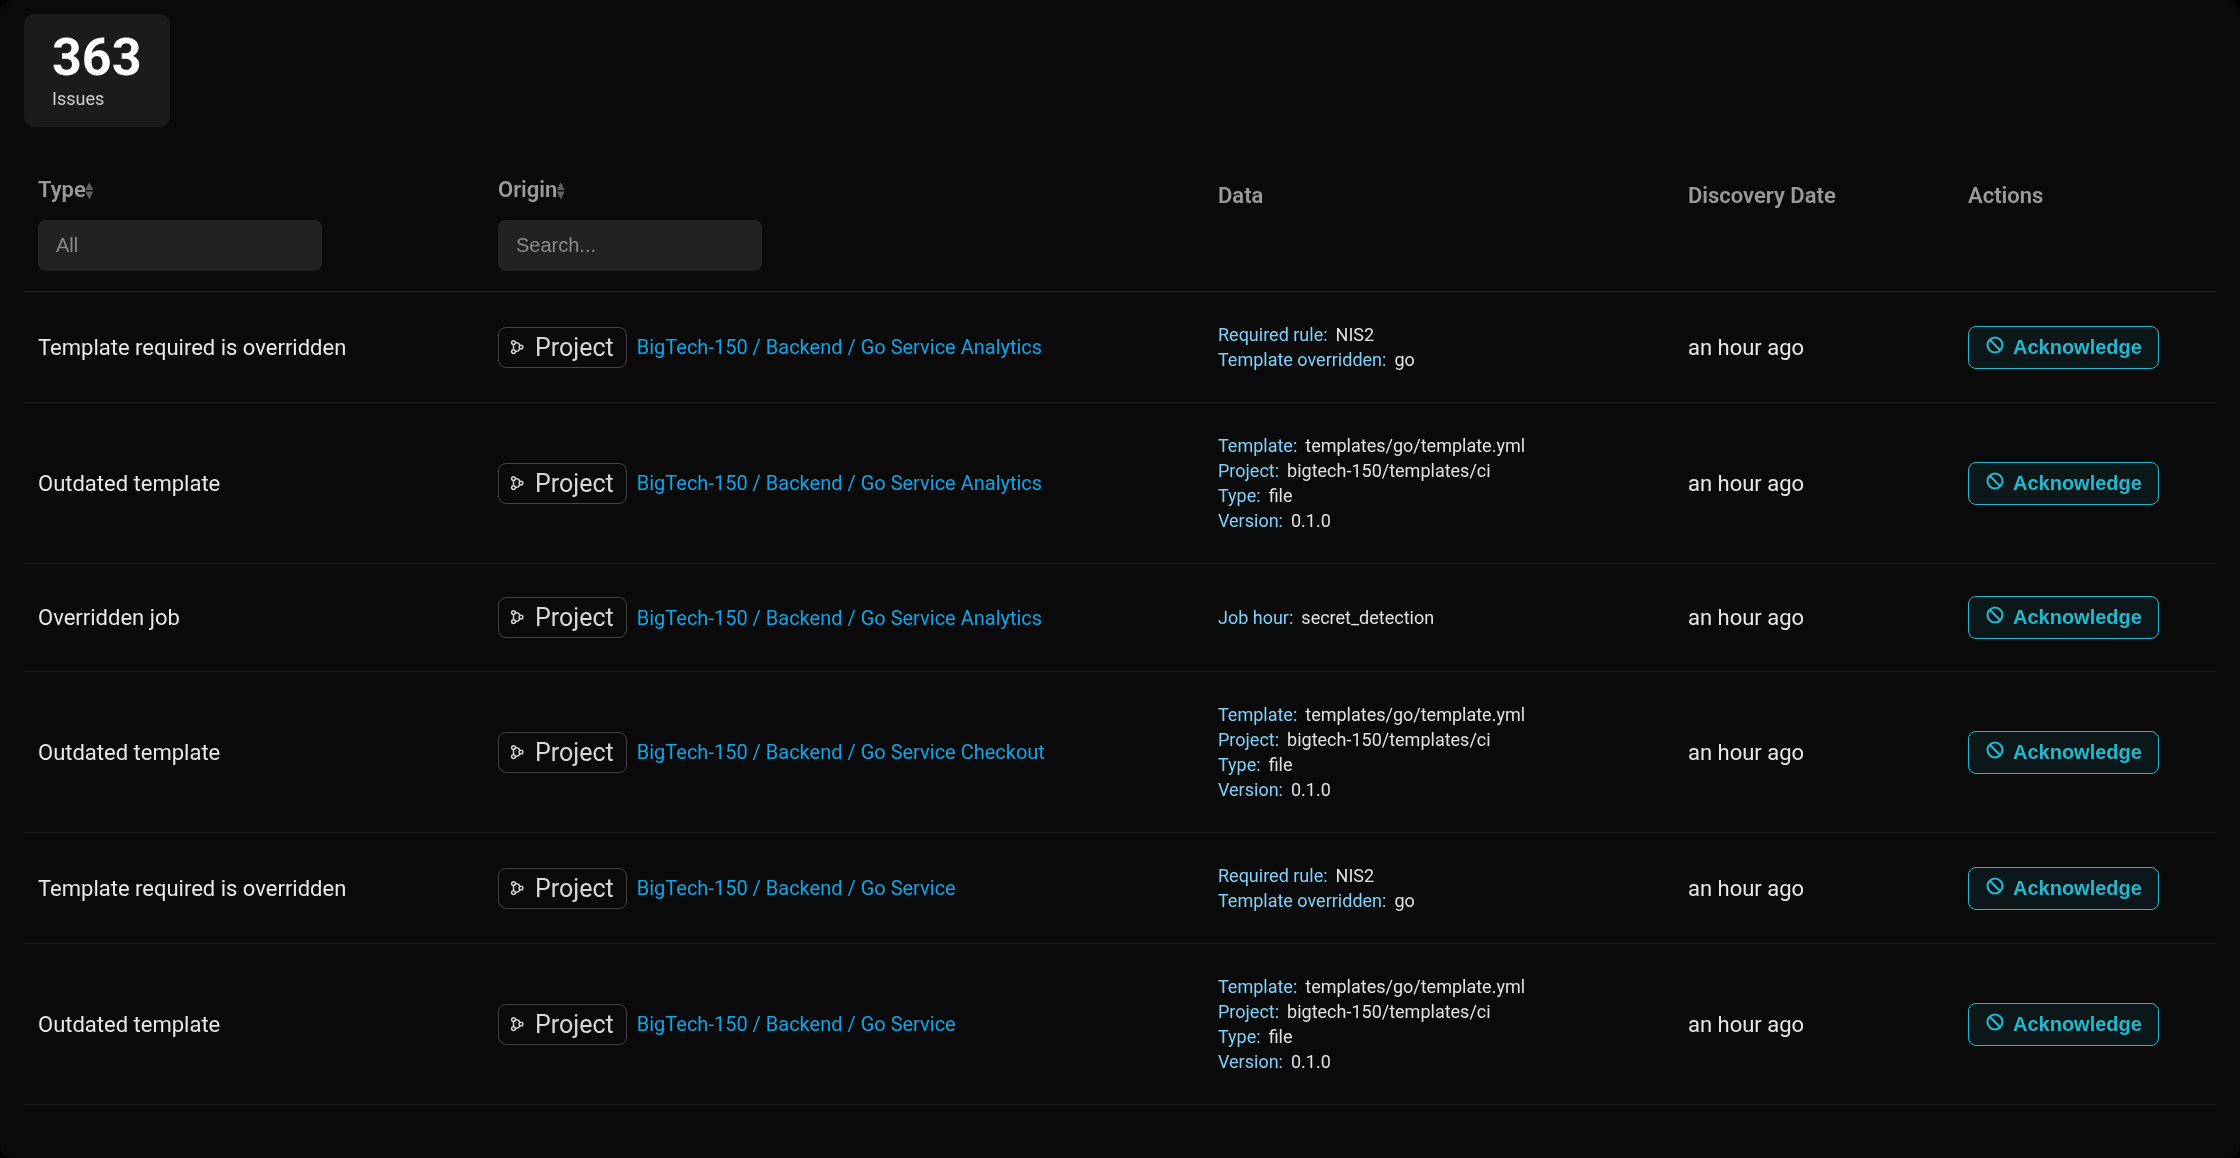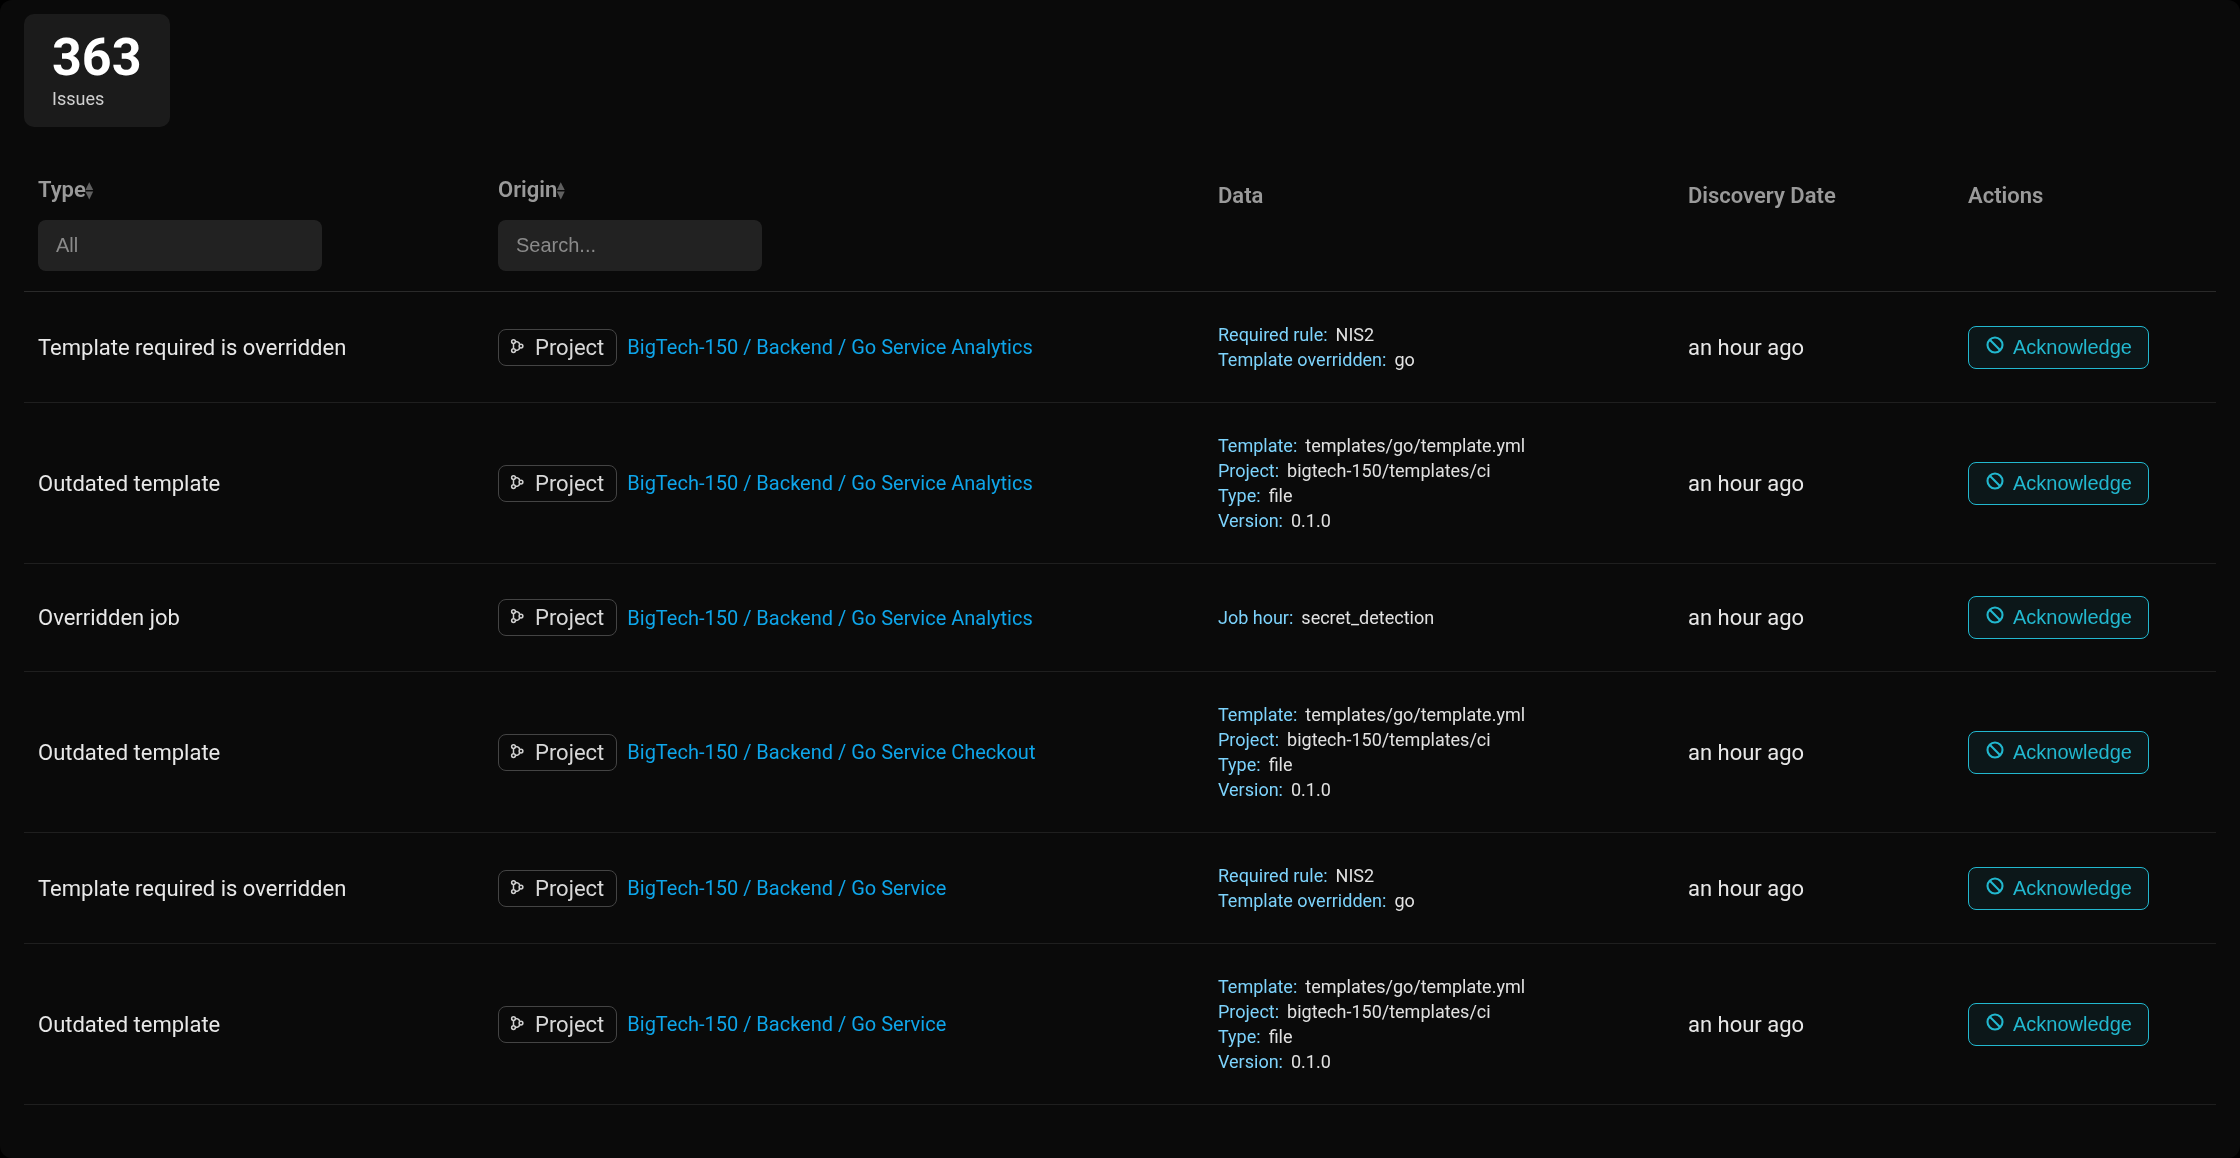--- a/index.html
+++ b/index.html
@@ -85,21 +85,21 @@
   }
   .cell-origin { display: flex; align-items: center; gap: 10px; }
   .chip {
     border: 1px solid #444;
     border-radius: 8px;
     padding: 5px 12px 5px 10px;
     display: inline-flex;
     align-items: center;
     gap: 8px;
     color: #d8d8d8;
-    font-size: 22px;
+    font-size: 25px;
   }
   .chip svg { width: 18px; height: 18px; }
   .origin-path {
     color: #0ea5e9;
     font-size: 20px;
   }
   .cell-data {
     display: flex;
     flex-direction: column;
     gap: 4px;
@@ -114,20 +114,21 @@
     border: 1px solid #22b8cf;
     background: rgba(34,184,207,0.08);
     color: #22b8cf;
     border-radius: 8px;
     padding: 8px 16px;
     font-size: 20px;
     display: inline-flex;
     align-items: center;
     gap: 8px;
     cursor: pointer;
+    font-weight: bold;
   }
   .ack-btn svg { width: 20px; height: 20px; }
 </style>
 </head>
 <body>
 
 <div class="container">
 
   <div class="summary-card">
     <div class="summary-number">363</div>

